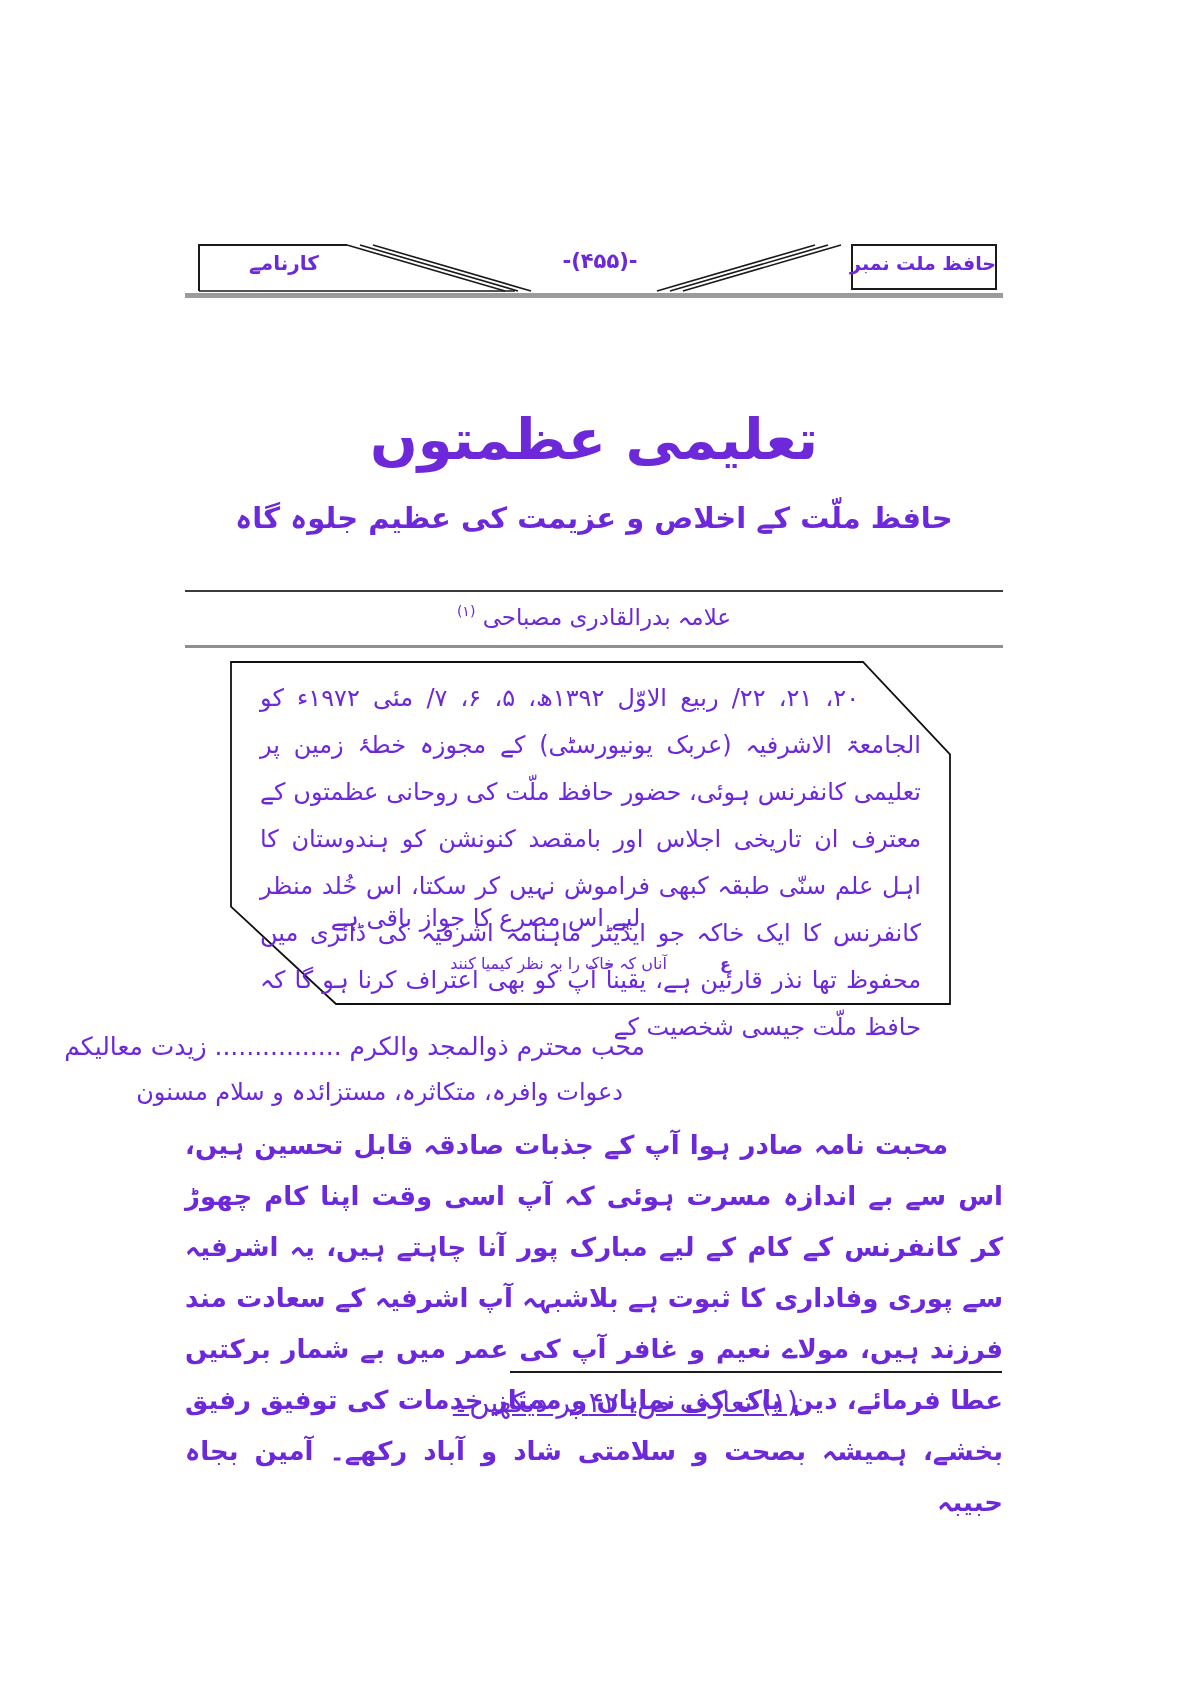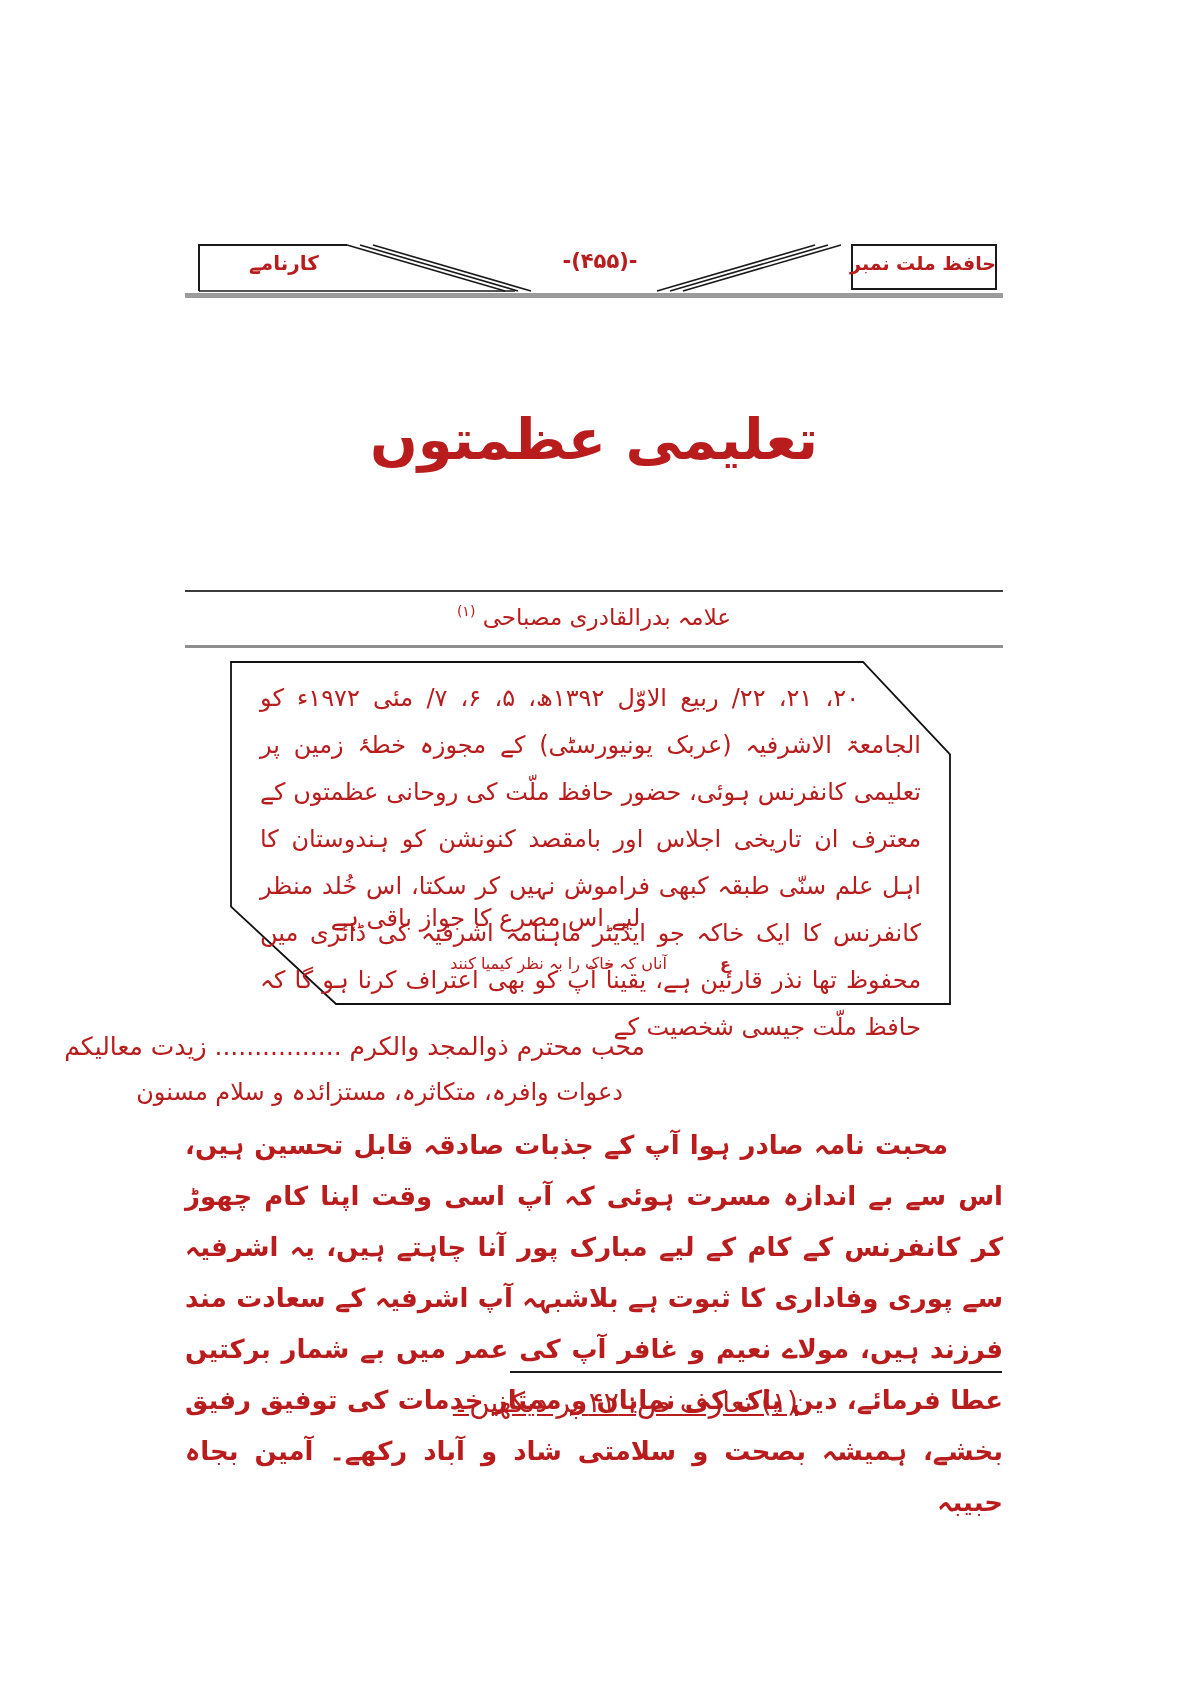--- a/index.html
+++ b/index.html
@@ -1,21 +1,21 @@
 <!DOCTYPE html>
 <html lang="ur" dir="rtl"><head>
 <meta charset="utf-8">
 <style>
   html,body{margin:0;padding:0;background:#ffffff;}
   .page{
     position:relative;
     width:1190px;height:1684px;
     background:#ffffff;
     font-family:"DejaVu Sans", sans-serif;
-    color:#b91c1c;
+    color:#6d28d9;
     overflow:hidden;
     margin:0 auto;
   }
   
   .header-svg{position:absolute;left:185px;top:241px;width:818px;height:58px;}
   .hdr-label{
     position:absolute;
     font-size:20px;font-weight:bold;
     direction:rtl;text-align:center;
     white-space:nowrap;
@@ -115,20 +115,21 @@
 
     <rect x="667" y="4" width="144" height="44" fill="none" stroke="#1a1a1a" stroke-width="2"></rect>
 
     <rect x="0" y="52" width="818" height="5" fill="#9b9b9b"></rect>
   </svg>
   <div class="hdr-label hdr-left-label">کارنامے</div>
   <div class="hdr-label hdr-page-number">-(۴۵۵)-</div>
   <div class="hdr-label hdr-right-label">حافظ ملت نمبر</div>
 
   <div class="title">تعلیمی عظمتوں</div>
+  <div class="subtitle">حافظ ملّت کے اخلاص و عزیمت کی عظیم جلوہ گاہ</div>
   <div class="rule rule-1"></div>
   <div class="author">
     <span>علامہ بدرالقادری مصباحی</span>
     <sup>(۱)</sup>
   </div>
   <div class="rule rule-2"></div>
 
   <div class="intro-box">
     <svg viewBox="0 0 721 346" preserveAspectRatio="none">
       <polygon points="1,1 633,1 720,94 720,345 106,345 1,247" fill="none" stroke="#111111" stroke-width="1.8"></polygon>

